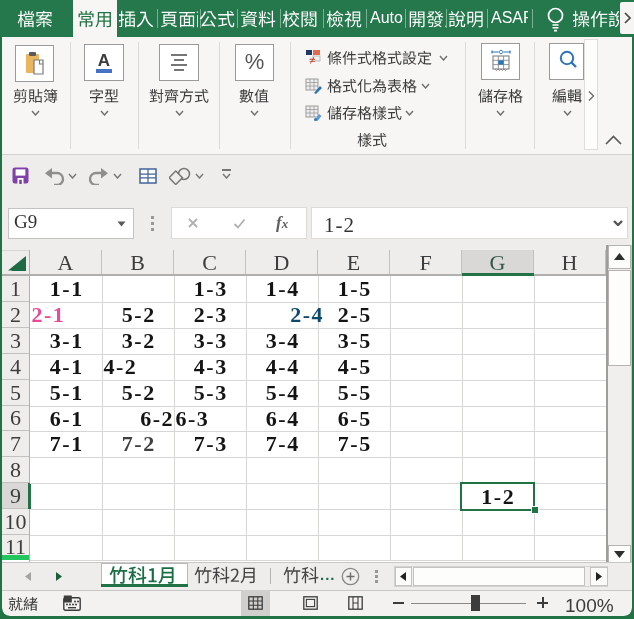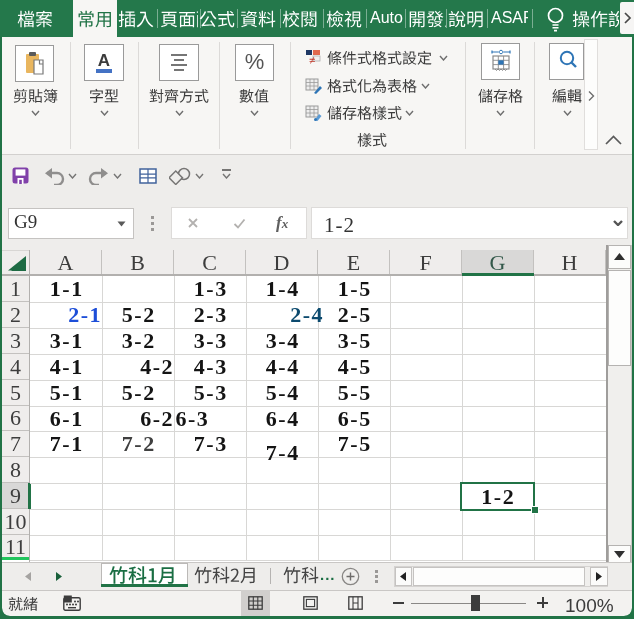--- a/index.html
+++ b/index.html
@@ -258,21 +258,21 @@
 <div style="position:absolute;left:2px;top:276px;width:27px;height:26px;background:#efedec;border-bottom:1px solid #c3c1bf;box-sizing:border-box;font:22px 'Liberation Serif',serif;color:#3d3d3d;text-align:center;line-height:25px">1</div>
 <div style="position:absolute;left:2px;top:302px;width:27px;height:26px;background:#efedec;border-bottom:1px solid #c3c1bf;box-sizing:border-box;font:22px 'Liberation Serif',serif;color:#3d3d3d;text-align:center;line-height:25px">2</div>
 <div style="position:absolute;left:2px;top:328px;width:27px;height:26px;background:#efedec;border-bottom:1px solid #c3c1bf;box-sizing:border-box;font:22px 'Liberation Serif',serif;color:#3d3d3d;text-align:center;line-height:25px">3</div>
 <div style="position:absolute;left:2px;top:354px;width:27px;height:26px;background:#efedec;border-bottom:1px solid #c3c1bf;box-sizing:border-box;font:22px 'Liberation Serif',serif;color:#3d3d3d;text-align:center;line-height:25px">4</div>
 <div style="position:absolute;left:2px;top:380px;width:27px;height:26px;background:#efedec;border-bottom:1px solid #c3c1bf;box-sizing:border-box;font:22px 'Liberation Serif',serif;color:#3d3d3d;text-align:center;line-height:25px">5</div>
 <div style="position:absolute;left:2px;top:406px;width:27px;height:25px;background:#efedec;border-bottom:1px solid #c3c1bf;box-sizing:border-box;font:22px 'Liberation Serif',serif;color:#3d3d3d;text-align:center;line-height:24px">6</div>
 <div style="position:absolute;left:2px;top:431px;width:27px;height:26px;background:#efedec;border-bottom:1px solid #c3c1bf;box-sizing:border-box;font:22px 'Liberation Serif',serif;color:#3d3d3d;text-align:center;line-height:25px">7</div>
 <div style="position:absolute;left:2px;top:457px;width:27px;height:26px;background:#efedec;border-bottom:1px solid #c3c1bf;box-sizing:border-box;font:22px 'Liberation Serif',serif;color:#3d3d3d;text-align:center;line-height:25px">8</div>
 <div style="position:absolute;left:2px;top:483px;width:27px;height:26px;background:#d9d8d7;border-bottom:1px solid #c3c1bf;box-sizing:border-box;font:22px 'Liberation Serif',serif;color:#3d3d3d;text-align:center;line-height:25px">9</div>
 <div style="position:absolute;left:2px;top:509px;width:27px;height:26px;background:#efedec;border-bottom:1px solid #c3c1bf;box-sizing:border-box;font:22px 'Liberation Serif',serif;color:#3d3d3d;text-align:center;line-height:25px">10</div>
-<div style="position:absolute;left:2px;top:535px;width:27px;height:25px;background:#efedec;border-bottom:3px solid #22c55e;box-sizing:border-box;font:22px 'Liberation Serif',serif;color:#3d3d3d;text-align:center;line-height:24px">11</div>
+<div style="position:absolute;left:2px;top:535px;width:27px;height:25px;background:#efedec;border-bottom:5px solid #22c55e;box-sizing:border-box;font:22px 'Liberation Serif',serif;color:#3d3d3d;text-align:center;line-height:24px">11</div>
 <div style="position:absolute;left:29px;top:250px;width:1px;height:312px;background:#b2b0ae"></div>
 <div style="position:absolute;left:28px;top:483px;width:3px;height:26px;background:#217346"></div>
 <div style="position:absolute;left:102px;top:276px;width:1px;height:284px;background:#d8d7d5"></div>
 <div style="position:absolute;left:174px;top:276px;width:1px;height:284px;background:#d8d7d5"></div>
 <div style="position:absolute;left:246px;top:276px;width:1px;height:284px;background:#d8d7d5"></div>
 <div style="position:absolute;left:318px;top:276px;width:1px;height:284px;background:#d8d7d5"></div>
 <div style="position:absolute;left:390px;top:276px;width:1px;height:284px;background:#d8d7d5"></div>
 <div style="position:absolute;left:462px;top:276px;width:1px;height:284px;background:#d8d7d5"></div>
 <div style="position:absolute;left:534px;top:276px;width:1px;height:284px;background:#d8d7d5"></div>
 <div style="position:absolute;left:606px;top:276px;width:1px;height:284px;background:#d8d7d5"></div>
@@ -284,49 +284,49 @@
 <div style="position:absolute;left:30px;top:431px;width:576px;height:1px;background:#d8d7d5"></div>
 <div style="position:absolute;left:30px;top:457px;width:576px;height:1px;background:#d8d7d5"></div>
 <div style="position:absolute;left:30px;top:483px;width:576px;height:1px;background:#d8d7d5"></div>
 <div style="position:absolute;left:30px;top:509px;width:576px;height:1px;background:#d8d7d5"></div>
 <div style="position:absolute;left:30px;top:535px;width:576px;height:1px;background:#d8d7d5"></div>
 <div style="position:absolute;left:30px;top:560px;width:576px;height:1px;background:#d8d7d5"></div>
 <div style="position:absolute;left:30px;top:276px;width:72px;height:26px;font:bold 22px 'Liberation Serif',serif;color:#141414;text-align:center;letter-spacing:1.5px;text-indent:1.5px;line-height:26px">1-1</div>
 <div style="position:absolute;left:174px;top:276px;width:72px;height:26px;font:bold 22px 'Liberation Serif',serif;color:#141414;text-align:center;letter-spacing:1.5px;text-indent:1.5px;line-height:26px">1-3</div>
 <div style="position:absolute;left:246px;top:276px;width:72px;height:26px;font:bold 22px 'Liberation Serif',serif;color:#141414;text-align:center;letter-spacing:1.5px;text-indent:1.5px;line-height:26px">1-4</div>
 <div style="position:absolute;left:318px;top:276px;width:72px;height:26px;font:bold 22px 'Liberation Serif',serif;color:#141414;text-align:center;letter-spacing:1.5px;text-indent:1.5px;line-height:26px">1-5</div>
-<div style="position:absolute;left:30px;top:302px;width:72px;height:26px;font:bold 22px 'Liberation Serif',serif;color:#1d4ed8;text-align:right;letter-spacing:1.5px;text-indent:1.5px;line-height:26px">2-1</div>
+<div style="position:absolute;left:30px;top:302px;width:72px;height:26px;font:bold 22px 'Liberation Serif',serif;color:#ec4899;text-align:left;letter-spacing:1.5px;text-indent:1.5px;line-height:26px">2-1</div>
 <div style="position:absolute;left:102px;top:302px;width:72px;height:26px;font:bold 22px 'Liberation Serif',serif;color:#141414;text-align:center;letter-spacing:1.5px;text-indent:1.5px;line-height:26px">5-2</div>
 <div style="position:absolute;left:174px;top:302px;width:72px;height:26px;font:bold 22px 'Liberation Serif',serif;color:#141414;text-align:center;letter-spacing:1.5px;text-indent:1.5px;line-height:26px">2-3</div>
 <div style="position:absolute;left:252px;top:302px;width:72px;height:26px;font:bold 22px 'Liberation Serif',serif;color:#0c4a6e;text-align:right;letter-spacing:1.5px;text-indent:1.5px;line-height:26px">2-4</div>
 <div style="position:absolute;left:318px;top:302px;width:72px;height:26px;font:bold 22px 'Liberation Serif',serif;color:#141414;text-align:center;letter-spacing:1.5px;text-indent:1.5px;line-height:26px">2-5</div>
 <div style="position:absolute;left:30px;top:328px;width:72px;height:26px;font:bold 22px 'Liberation Serif',serif;color:#141414;text-align:center;letter-spacing:1.5px;text-indent:1.5px;line-height:26px">3-1</div>
 <div style="position:absolute;left:102px;top:328px;width:72px;height:26px;font:bold 22px 'Liberation Serif',serif;color:#141414;text-align:center;letter-spacing:1.5px;text-indent:1.5px;line-height:26px">3-2</div>
 <div style="position:absolute;left:174px;top:328px;width:72px;height:26px;font:bold 22px 'Liberation Serif',serif;color:#141414;text-align:center;letter-spacing:1.5px;text-indent:1.5px;line-height:26px">3-3</div>
 <div style="position:absolute;left:246px;top:328px;width:72px;height:26px;font:bold 22px 'Liberation Serif',serif;color:#141414;text-align:center;letter-spacing:1.5px;text-indent:1.5px;line-height:26px">3-4</div>
 <div style="position:absolute;left:318px;top:328px;width:72px;height:26px;font:bold 22px 'Liberation Serif',serif;color:#141414;text-align:center;letter-spacing:1.5px;text-indent:1.5px;line-height:26px">3-5</div>
 <div style="position:absolute;left:30px;top:354px;width:72px;height:26px;font:bold 22px 'Liberation Serif',serif;color:#141414;text-align:center;letter-spacing:1.5px;text-indent:1.5px;line-height:26px">4-1</div>
-<div style="position:absolute;left:102px;top:354px;width:72px;height:26px;font:bold 22px 'Liberation Serif',serif;color:#141414;text-align:right;letter-spacing:1.5px;text-indent:1.5px;line-height:26px">4-2</div>
+<div style="position:absolute;left:102px;top:354px;width:72px;height:26px;font:bold 22px 'Liberation Serif',serif;color:#141414;text-align:left;letter-spacing:1.5px;text-indent:1.5px;line-height:26px">4-2</div>
 <div style="position:absolute;left:174px;top:354px;width:72px;height:26px;font:bold 22px 'Liberation Serif',serif;color:#141414;text-align:center;letter-spacing:1.5px;text-indent:1.5px;line-height:26px">4-3</div>
 <div style="position:absolute;left:246px;top:354px;width:72px;height:26px;font:bold 22px 'Liberation Serif',serif;color:#141414;text-align:center;letter-spacing:1.5px;text-indent:1.5px;line-height:26px">4-4</div>
 <div style="position:absolute;left:318px;top:354px;width:72px;height:26px;font:bold 22px 'Liberation Serif',serif;color:#141414;text-align:center;letter-spacing:1.5px;text-indent:1.5px;line-height:26px">4-5</div>
 <div style="position:absolute;left:30px;top:380px;width:72px;height:26px;font:bold 22px 'Liberation Serif',serif;color:#141414;text-align:center;letter-spacing:1.5px;text-indent:1.5px;line-height:26px">5-1</div>
 <div style="position:absolute;left:102px;top:380px;width:72px;height:26px;font:bold 22px 'Liberation Serif',serif;color:#141414;text-align:center;letter-spacing:1.5px;text-indent:1.5px;line-height:26px">5-2</div>
 <div style="position:absolute;left:174px;top:380px;width:72px;height:26px;font:bold 22px 'Liberation Serif',serif;color:#141414;text-align:center;letter-spacing:1.5px;text-indent:1.5px;line-height:26px">5-3</div>
 <div style="position:absolute;left:246px;top:380px;width:72px;height:26px;font:bold 22px 'Liberation Serif',serif;color:#141414;text-align:center;letter-spacing:1.5px;text-indent:1.5px;line-height:26px">5-4</div>
 <div style="position:absolute;left:318px;top:380px;width:72px;height:26px;font:bold 22px 'Liberation Serif',serif;color:#141414;text-align:center;letter-spacing:1.5px;text-indent:1.5px;line-height:26px">5-5</div>
 <div style="position:absolute;left:30px;top:406px;width:72px;height:25px;font:bold 22px 'Liberation Serif',serif;color:#141414;text-align:center;letter-spacing:1.5px;text-indent:1.5px;line-height:25px">6-1</div>
 <div style="position:absolute;left:102px;top:406px;width:72px;height:25px;font:bold 22px 'Liberation Serif',serif;color:#141414;text-align:right;letter-spacing:1.5px;text-indent:1.5px;line-height:25px">6-2</div>
 <div style="position:absolute;left:174px;top:406px;width:72px;height:25px;font:bold 22px 'Liberation Serif',serif;color:#141414;text-align:left;letter-spacing:1.5px;text-indent:1.5px;line-height:25px">6-3</div>
 <div style="position:absolute;left:246px;top:406px;width:72px;height:25px;font:bold 22px 'Liberation Serif',serif;color:#141414;text-align:center;letter-spacing:1.5px;text-indent:1.5px;line-height:25px">6-4</div>
 <div style="position:absolute;left:318px;top:406px;width:72px;height:25px;font:bold 22px 'Liberation Serif',serif;color:#141414;text-align:center;letter-spacing:1.5px;text-indent:1.5px;line-height:25px">6-5</div>
 <div style="position:absolute;left:30px;top:431px;width:72px;height:26px;font:bold 22px 'Liberation Serif',serif;color:#141414;text-align:center;letter-spacing:1.5px;text-indent:1.5px;line-height:26px">7-1</div>
 <div style="position:absolute;left:102px;top:431px;width:72px;height:26px;font:bold 22px 'Liberation Serif',serif;color:#404040;text-align:center;letter-spacing:1.5px;text-indent:1.5px;line-height:26px">7-2</div>
 <div style="position:absolute;left:174px;top:431px;width:72px;height:26px;font:bold 22px 'Liberation Serif',serif;color:#141414;text-align:center;letter-spacing:1.5px;text-indent:1.5px;line-height:26px">7-3</div>
-<div style="position:absolute;left:246px;top:440px;width:72px;height:26px;font:bold 22px 'Liberation Serif',serif;color:#141414;text-align:center;letter-spacing:1.5px;text-indent:1.5px;line-height:26px">7-4</div>
+<div style="position:absolute;left:246px;top:431px;width:72px;height:26px;font:bold 22px 'Liberation Serif',serif;color:#141414;text-align:center;letter-spacing:1.5px;text-indent:1.5px;line-height:26px">7-4</div>
 <div style="position:absolute;left:318px;top:431px;width:72px;height:26px;font:bold 22px 'Liberation Serif',serif;color:#141414;text-align:center;letter-spacing:1.5px;text-indent:1.5px;line-height:26px">7-5</div>
 <div style="position:absolute;left:460px;top:482px;width:75px;height:29px;background:#fff;border:2px solid #217346;box-sizing:border-box;font:bold 22px 'Liberation Serif',serif;color:#141414;text-align:center;letter-spacing:1.5px;text-indent:1.5px;line-height:26px">1-2</div>
 <div style="position:absolute;left:531px;top:506px;width:6px;height:6px;background:#217346;border:1px solid #fff;box-sizing:content-box"></div>
 <div style="position:absolute;left:606px;top:245px;width:2px;height:318px;background:#9f9d9b"></div>
 <div style="position:absolute;left:608px;top:245px;width:24px;height:318px;background:#f0efed;border-right:1px solid #c9c7c5;box-sizing:border-box"></div>
 <div style="position:absolute;left:608px;top:245px;width:23px;height:24px;background:#fcfcfb;border:1px solid #b5b3b1;box-sizing:border-box"></div>
 <svg style="position:absolute;left:613px;top:252px" width="13" height="9" viewBox="0 0 13 9">
     <path d="M6.5 1 L12 8 L1 8 Z" fill="#2e2e2e"></path>
   </svg>
 <div style="position:absolute;left:608px;top:270px;width:23px;height:96px;background:#fdfdfc;border:1px solid #b5b3b1;box-sizing:border-box"></div>

